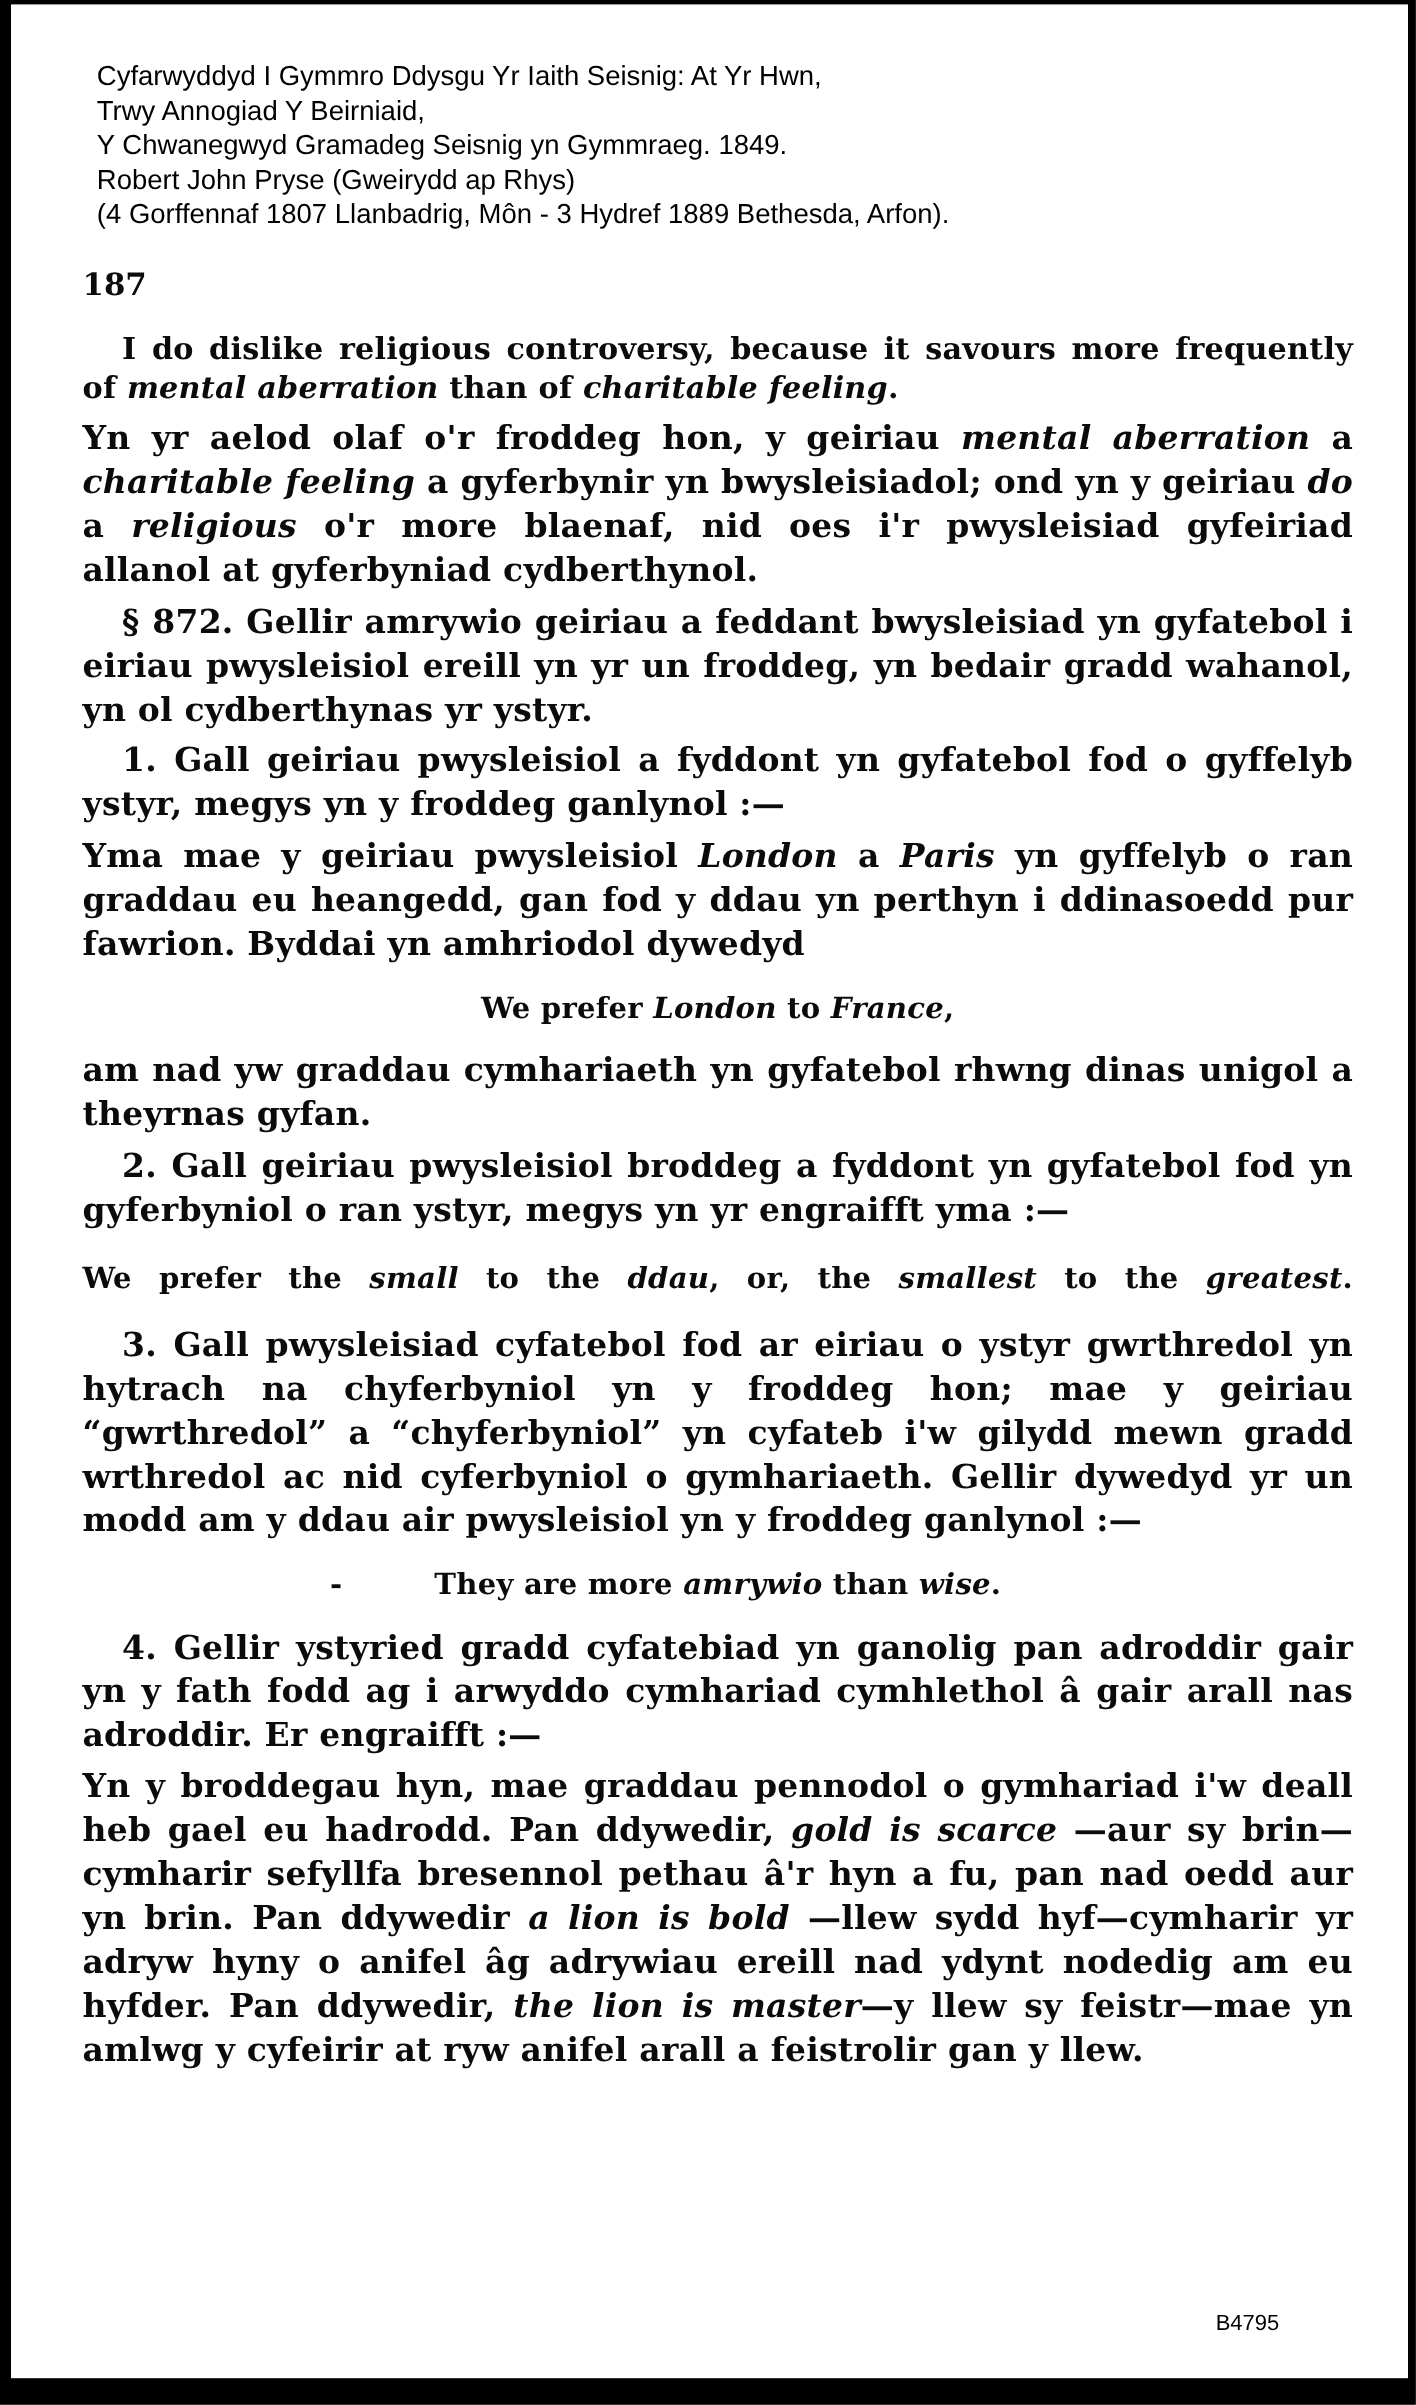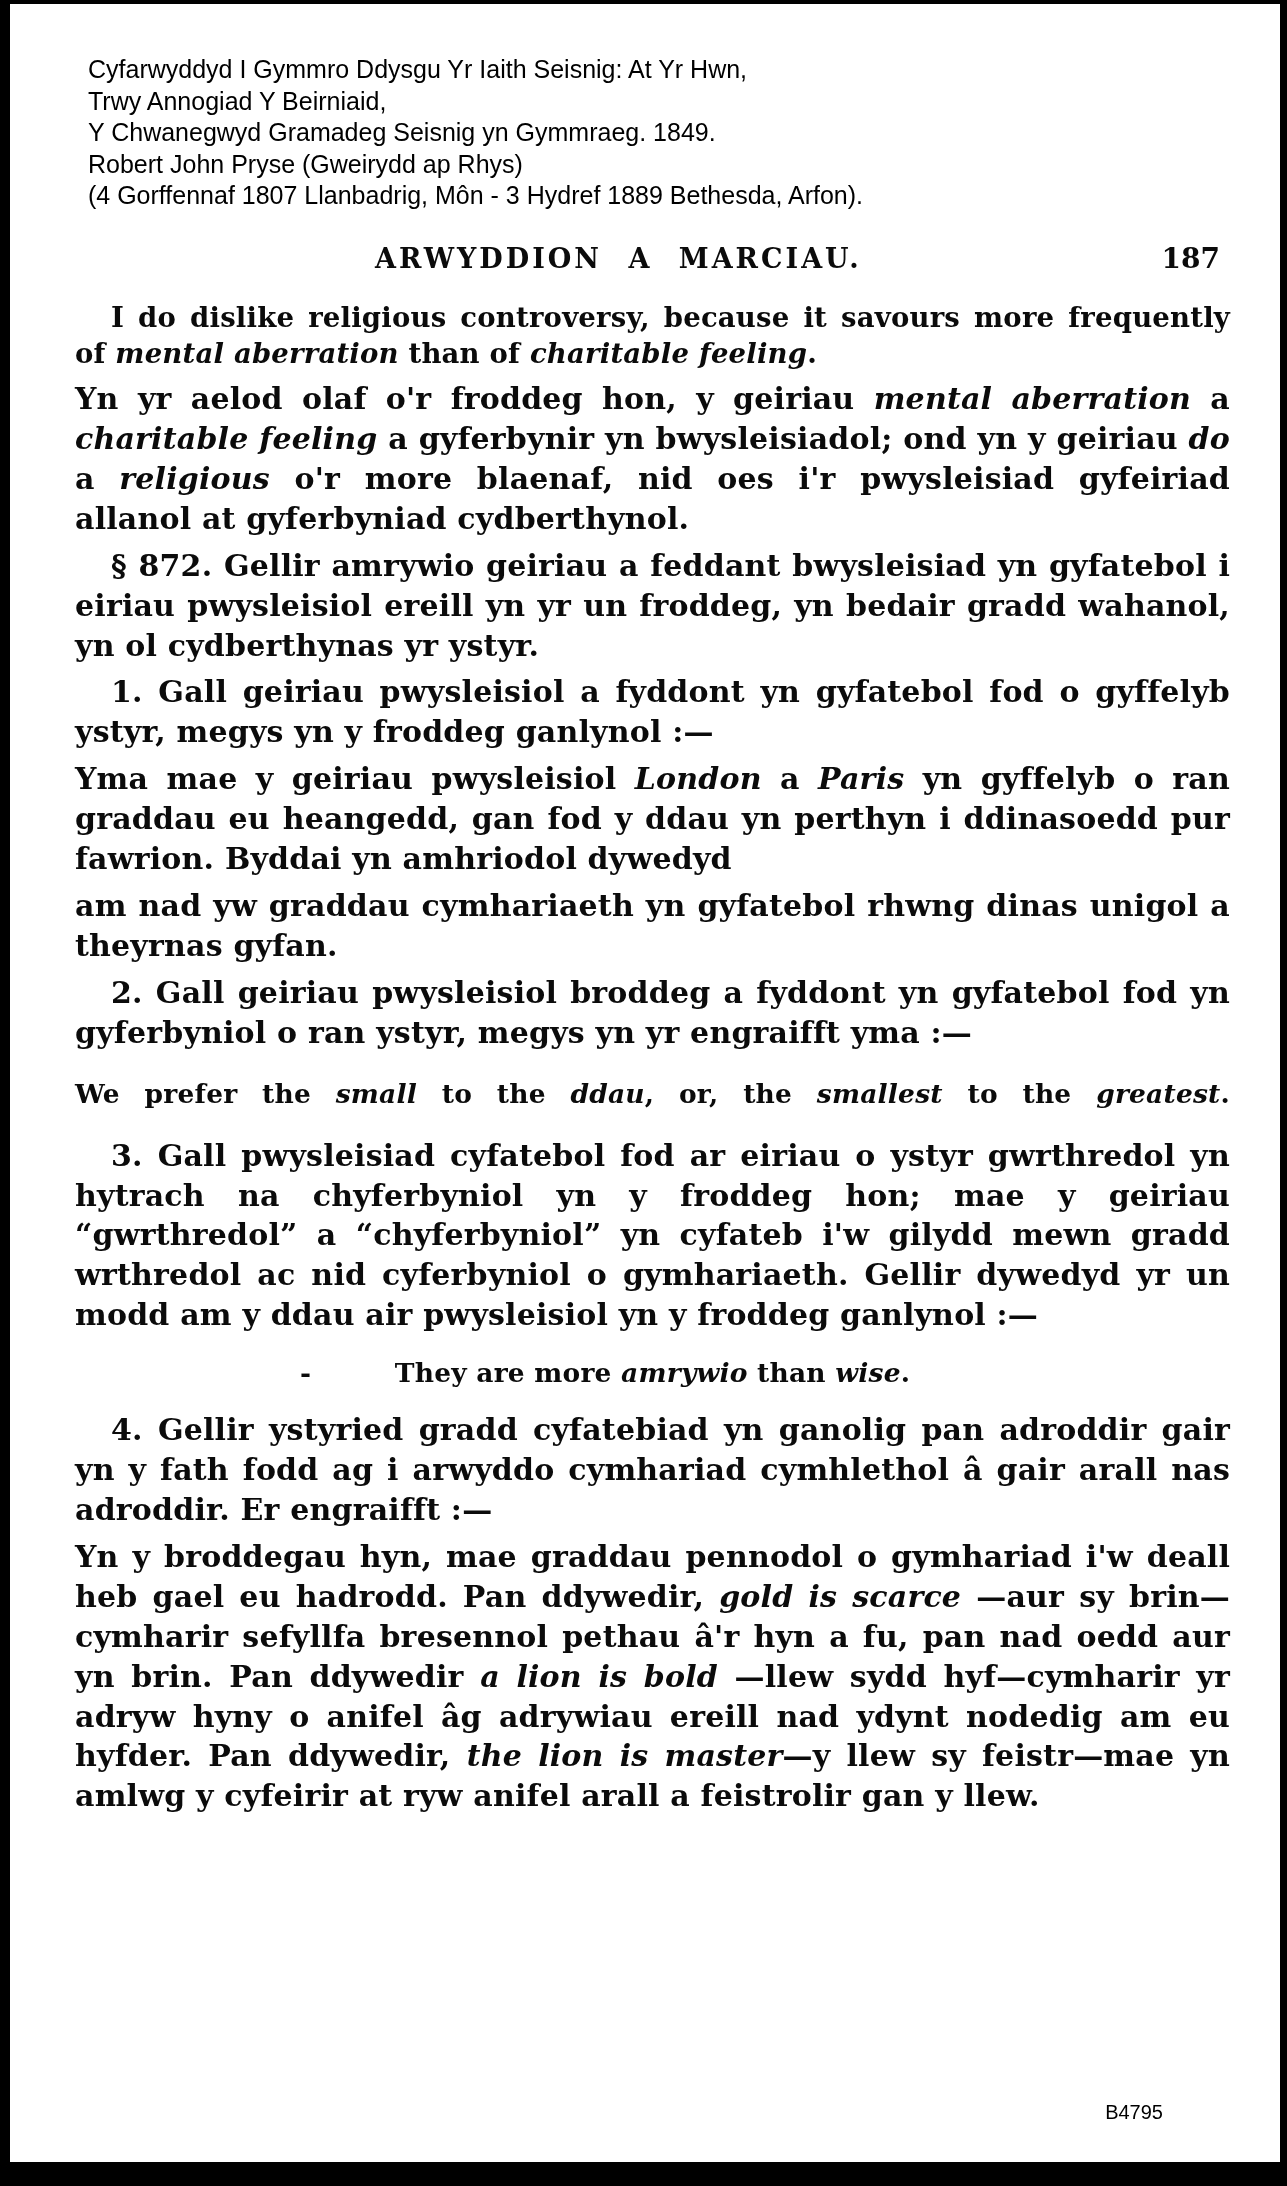--- a/index.html
+++ b/index.html
@@ -88,30 +88,30 @@
 
     <div class="scan-header">
       <div>Cyfarwyddyd I Gymmro Ddysgu Yr Iaith Seisnig: At Yr Hwn,</div>
       <div>Trwy Annogiad Y Beirniaid,</div>
       <div>Y Chwanegwyd Gramadeg Seisnig yn Gymmraeg. 1849.</div>
       <div>Robert John Pryse (Gweirydd ap Rhys)</div>
       <div>(4 Gorffennaf 1807 Llanbadrig, Môn - 3 Hydref 1889 Bethesda, Arfon).</div>
     </div>
 
     <div class="running-head">
-      <div class="rh-title">ARWYDDION A MARCIAU.</div>
       <div class="rh-page">187</div>
     </div>
 
     <div class="doc-body">
         <p class="paragraph indent small"><span>I do dislike religious controversy, because it savours more frequently of </span><i>mental aberration</i><span> than of </span><i>charitable feeling</i><span>.</span></p>
         <p class="paragraph"><span>Yn yr aelod olaf o'r froddeg hon, y geiriau </span><i>mental aberration</i><span> a </span><i>charitable feeling</i><span> a gyferbynir yn bwysleisiadol; ond yn y geiriau </span><i>do</i><span> a </span><i>religious</i><span> o'r more blaenaf, nid oes i'r pwysleisiad gyfeiriad allanol at gyferbyniad cydberthynol.</span></p>
         <p class="paragraph indent"><span>§ 872.  Gellir amrywio geiriau a feddant bwysleisiad yn gyfatebol i eiriau pwysleisiol ereill yn yr un froddeg, yn bedair gradd wahanol, yn ol cydberthynas yr ystyr.</span></p>
         <p class="paragraph indent"><span>1.  Gall geiriau pwysleisiol a fyddont yn gyfatebol fod o gyffelyb ystyr, megys yn y froddeg ganlynol :—</span></p>
         <p class="paragraph"><span>Yma mae y geiriau pwysleisiol </span><i>London</i><span> a </span><i>Paris</i><span> yn gyffelyb o ran graddau eu heangedd, gan fod y ddau yn perthyn i ddinasoedd pur fawrion.   Byddai yn amhriodol dywedyd</span></p>
+        <p class="example"><span>We prefer </span><i>London</i><span> to </span><i>France</i><span>,</span></p>
         <p class="paragraph"><span>am nad yw graddau cymhariaeth yn gyfatebol rhwng dinas unigol a theyrnas gyfan.</span></p>
         <p class="paragraph indent"><span>2.  Gall geiriau pwysleisiol broddeg a fyddont yn gyfatebol fod yn gyferbyniol o ran ystyr, megys yn yr engraifft yma :—</span></p>
         <p class="example-wide"><span>We prefer the </span><i>small</i><span> to the </span><i>ddau</i><span>, or, the </span><i>smallest</i><span> to the </span><i>greatest</i><span>.</span></p>
         <p class="paragraph indent"><span>3.  Gall pwysleisiad cyfatebol fod ar eiriau o ystyr gwrthredol yn hytrach na chyferbyniol yn y froddeg hon; mae y geiriau “gwrthredol” a “chyferbyniol” yn cyfateb i'w gilydd mewn gradd wrthredol ac nid cyferbyniol o gymhariaeth.  Gellir dywedyd yr un modd am y ddau air pwysleisiol yn y froddeg ganlynol :—</span></p>
         <p class="example"><span class="dash">-</span><span>They are more </span><i>amrywio</i><span> than </span><i>wise</i><span>.</span></p>
         <p class="paragraph indent"><span>4.  Gellir ystyried gradd cyfatebiad yn ganolig pan adroddir gair yn y fath fodd ag i arwyddo cymhariad cymhlethol â gair arall nas adroddir.   Er engraifft :—</span></p>
         <p class="paragraph"><span>Yn y broddegau hyn, mae graddau pennodol o gymhariad i'w deall heb gael eu hadrodd.   Pan ddywedir, </span><i>gold is scarce</i><span> —aur sy brin—cymharir sefyllfa bresennol pethau â'r hyn a fu, pan nad oedd aur yn brin.   Pan ddywedir </span><i>a lion is bold</i><span> —llew sydd hyf—cymharir yr adryw hyny o anifel âg adrywiau ereill nad ydynt nodedig am eu hyfder.   Pan ddywedir, </span><i>the lion is master</i><span>—y llew sy feistr—mae yn amlwg y cyfeirir at ryw anifel arall a feistrolir gan y llew.</span></p>
       </div>
 
     <div class="page-footer">B4795</div>

